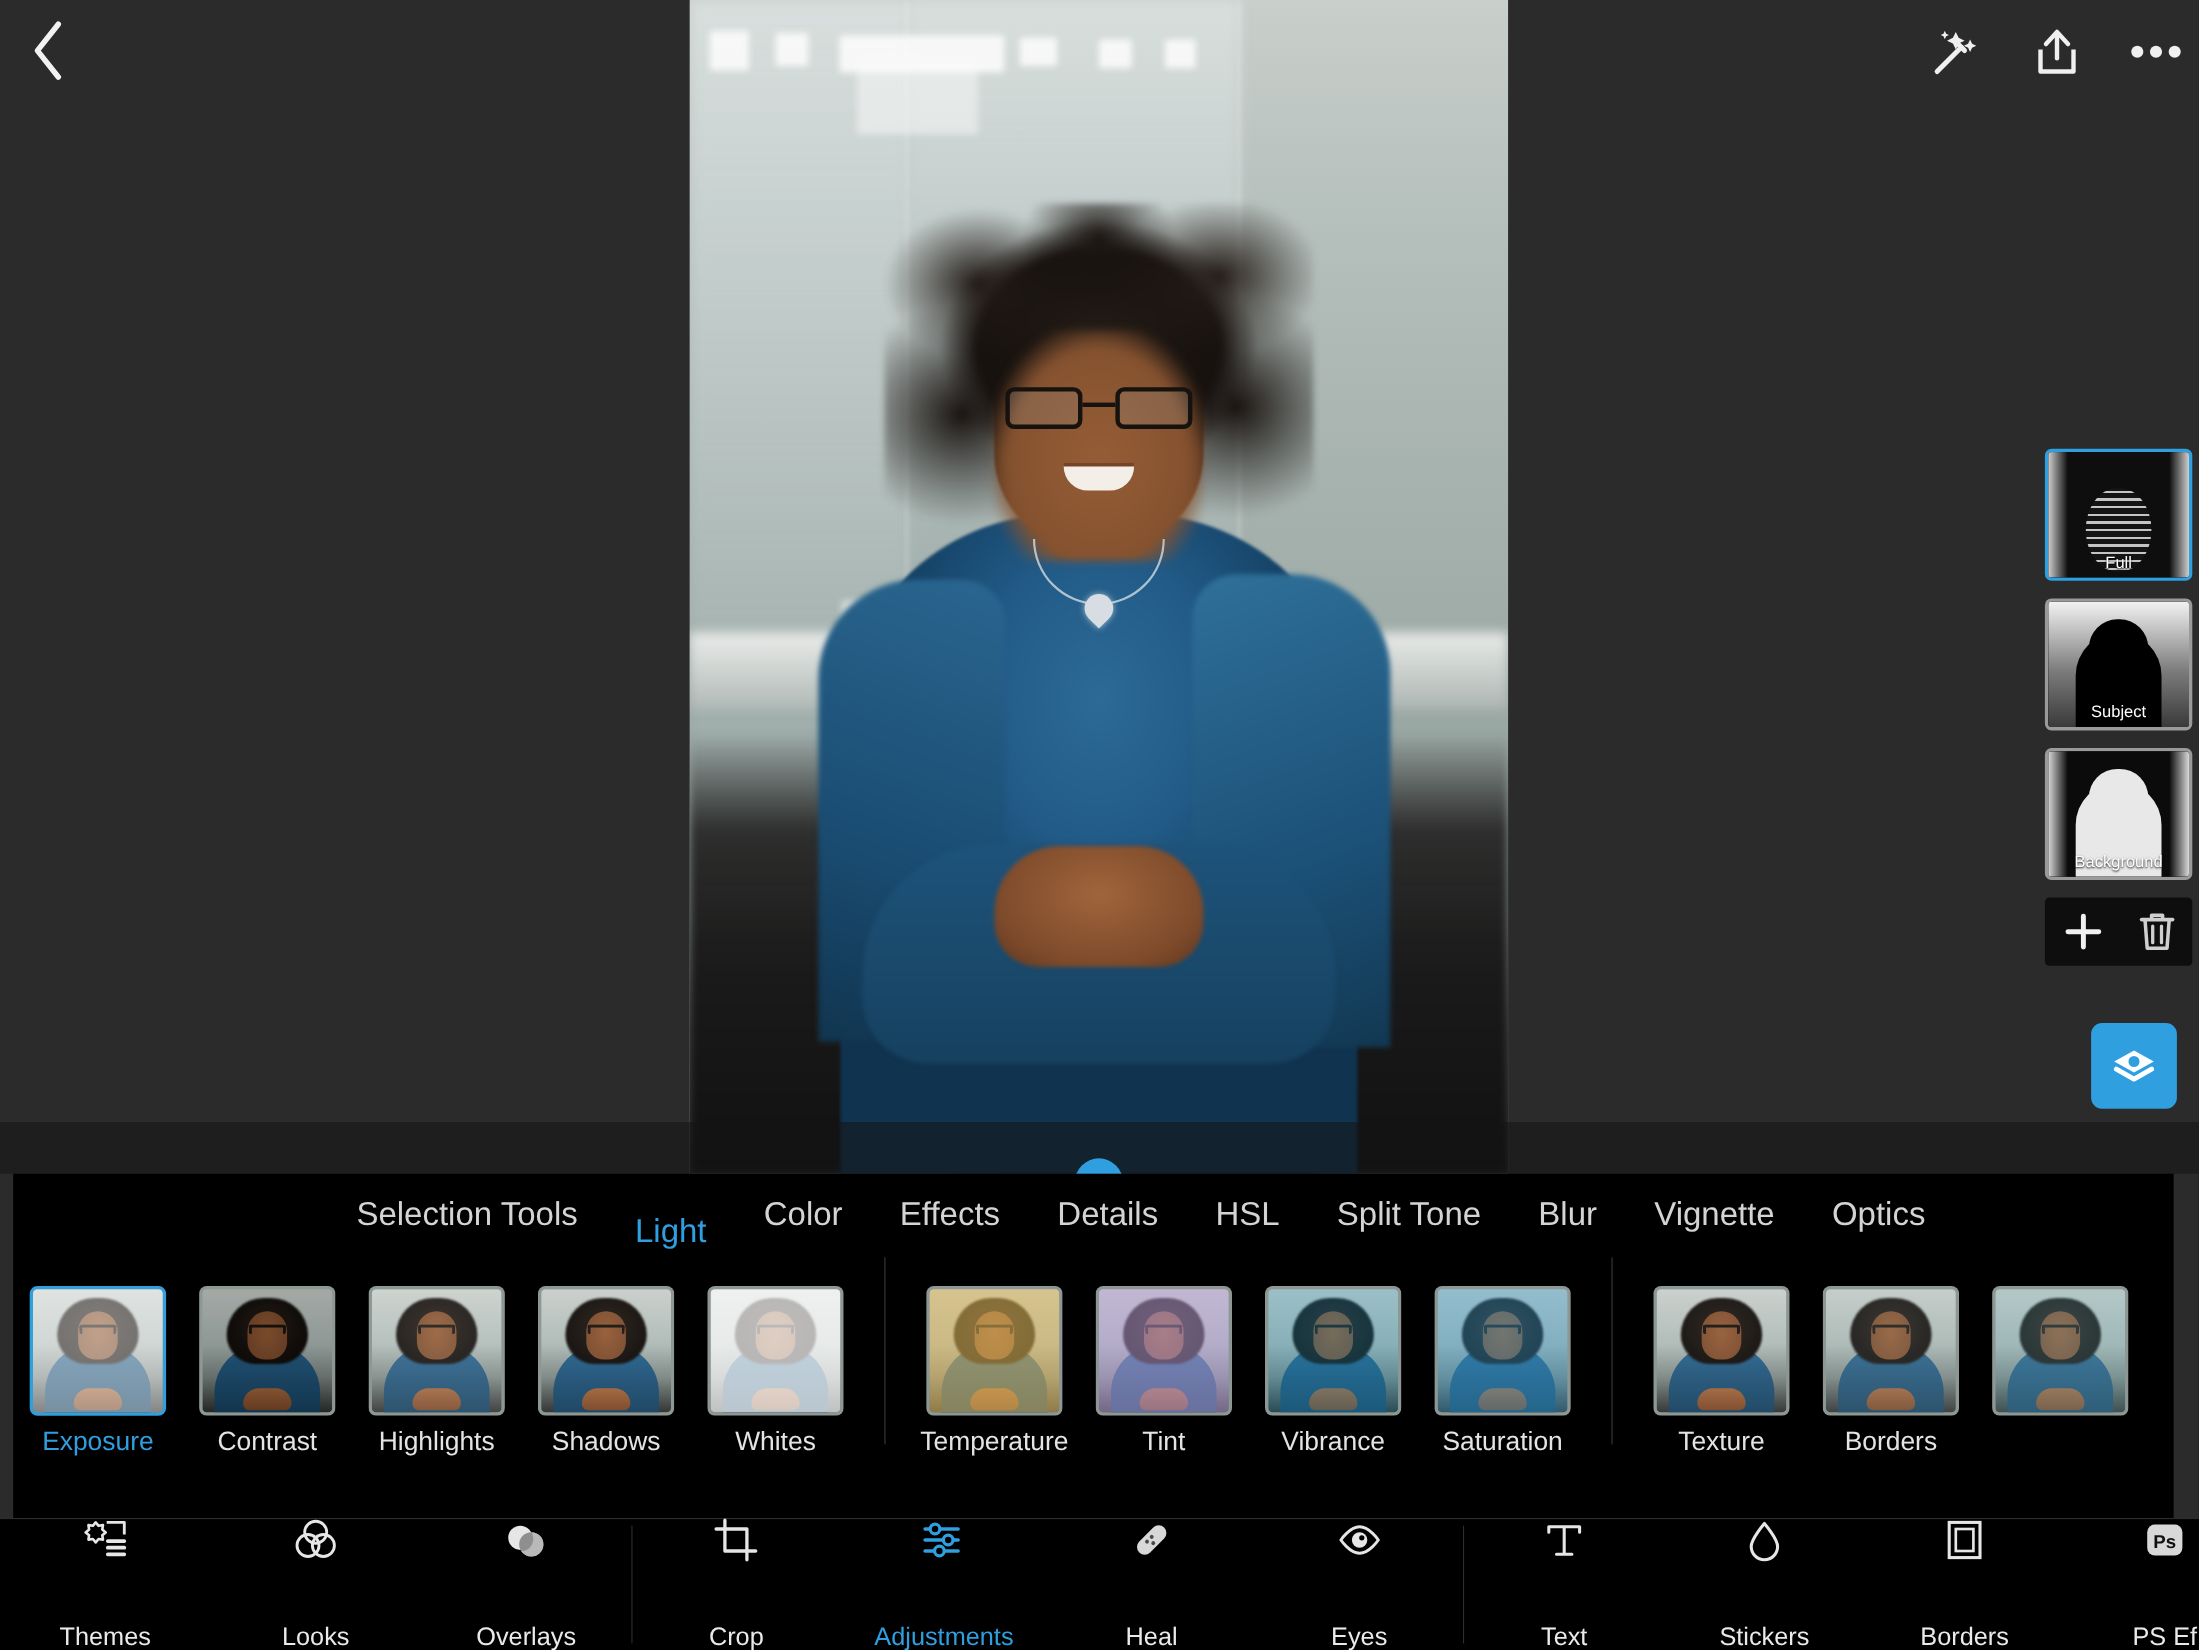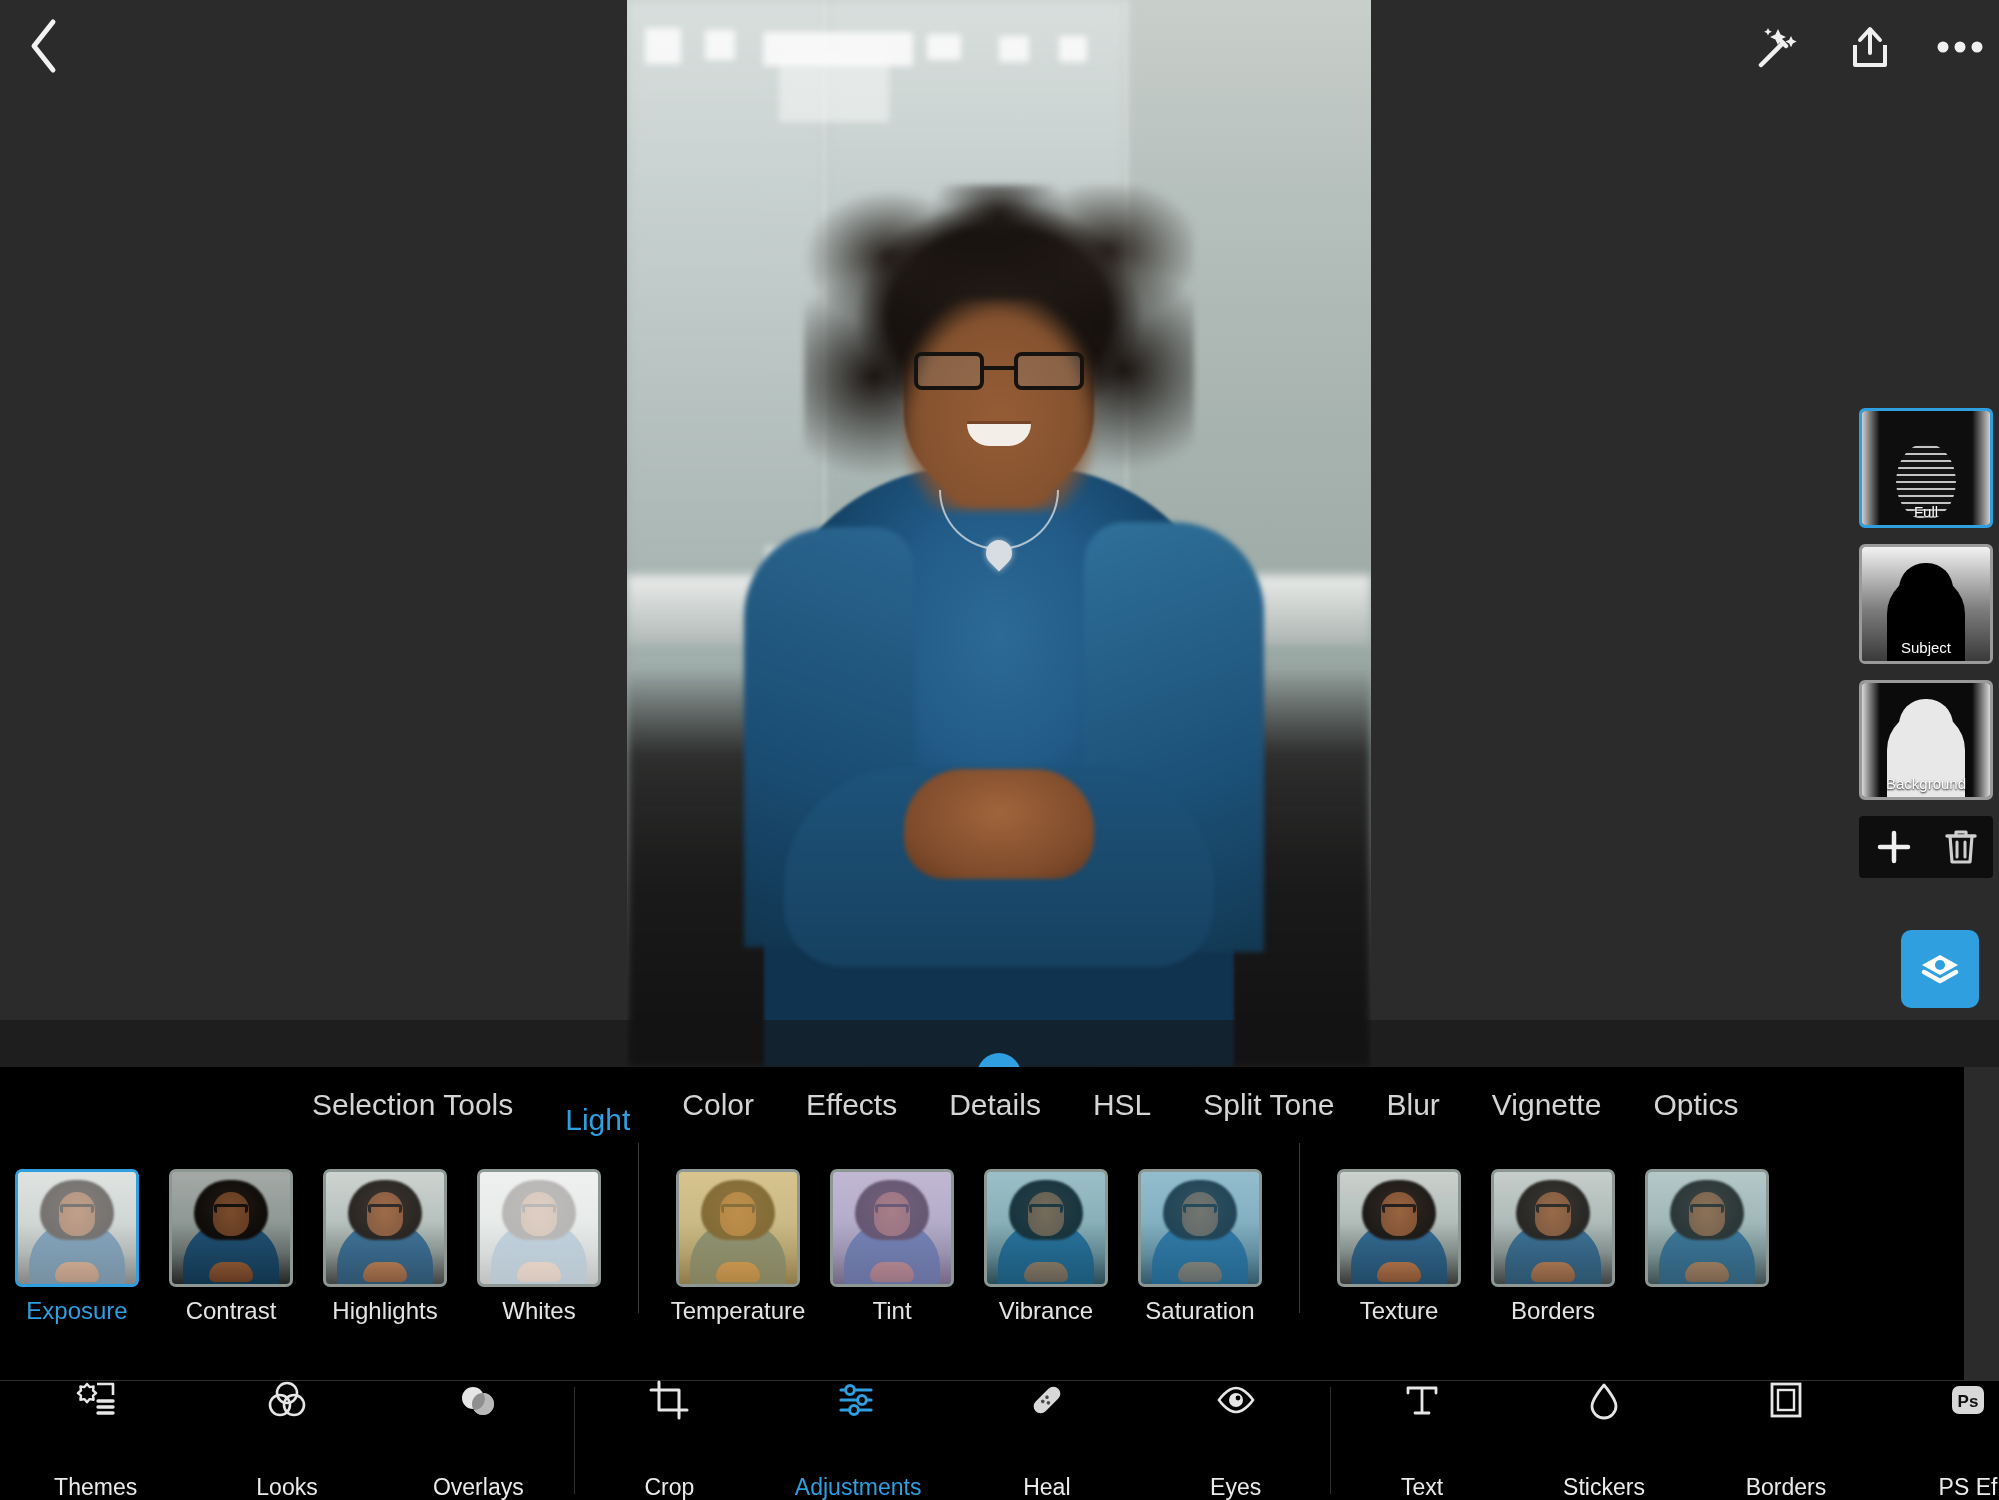--- a/index.html
+++ b/index.html
@@ -234,21 +234,21 @@
     position:absolute; left:573px; top:1071px; width:427px; height:8px;
     background:#2f9fe0; border-radius:4px;
   }
   .slider-knob {
     position:absolute; left:977px; top:1053px; width:44px; height:44px;
     background:#2f9fe0; border-radius:50%; cursor:pointer;
   }
 
   
   .adj-panel {
-    position:absolute; left:0; top:1067px; width:1964px; height:313px;
+    position:absolute; left:12px; top:1067px; width:1964px; height:313px;
     background:#000;
   }
   .tabs {
     position:absolute; left:0; top:0; width:1999px; height:76px;
     display:flex; align-items:center; gap:0px; padding-left:286px;
     overflow:hidden;
   }
   .tab {
     color:#d4d4d4; font-size:30px; white-space:nowrap; cursor:pointer;
     padding: 0 26px;
@@ -505,20 +505,34 @@
         </div>
         <div class="thumb">
           <div class="thumb-img">
             <div class="mini">
                 <div class="m-bg"></div>
                 <div class="m-body"></div>
                 <div class="m-hair"></div>
                 <div class="m-face"></div>
                 <div class="m-gl"></div>
                 <div class="m-hands"></div>
+              <div class="m-tint" style="background:rgba(255,255,255,0.04)"></div>
+              </div>
+          </div>
+          <div class="thumb-name">Shadows</div>
+        </div>
+        <div class="thumb">
+          <div class="thumb-img">
+            <div class="mini">
+                <div class="m-bg"></div>
+                <div class="m-body"></div>
+                <div class="m-hair"></div>
+                <div class="m-face"></div>
+                <div class="m-gl"></div>
+                <div class="m-hands"></div>
               <div class="m-tint" style="background:rgba(255,255,255,0.70)"></div>
               </div>
           </div>
           <div class="thumb-name">Whites</div>
         </div>
       </div>
 
       <div class="thumb-sep"></div>
 
       <div class="thumb-group">

